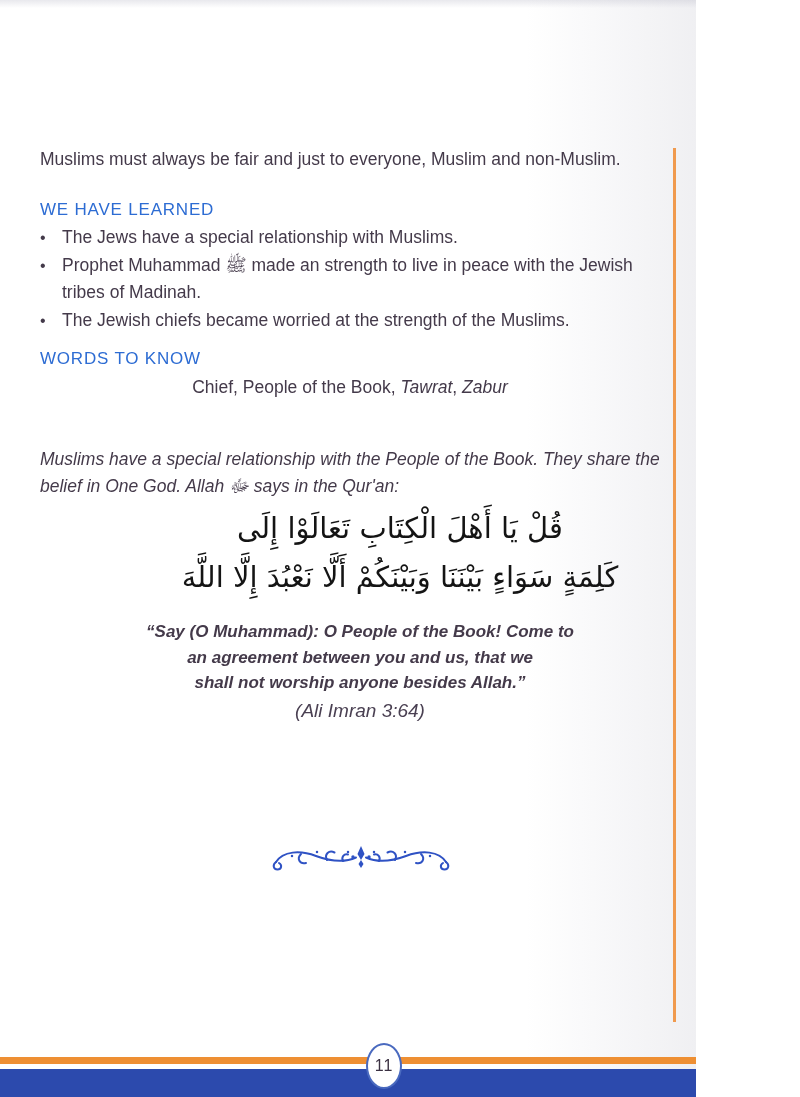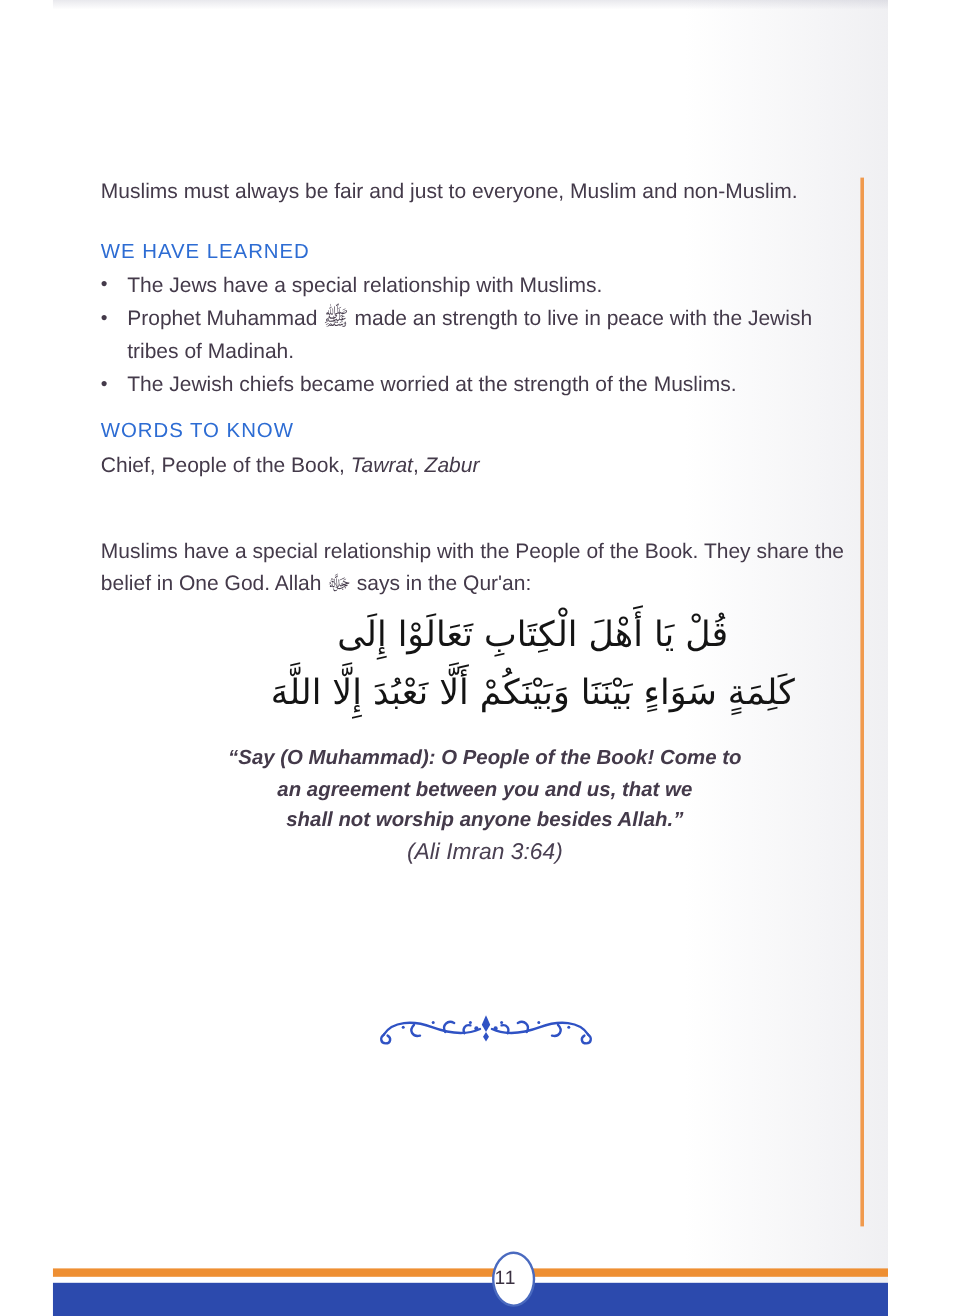--- a/index.html
+++ b/index.html
@@ -3,21 +3,20 @@
 <meta charset="utf-8">
 <style>
   html,body{margin:0;padding:0;background:#ffffff;}
   .page{
     position:relative;
     width:696px;height:1097px;
     background:#ffffff;
     overflow:hidden;
     font-family:"Liberation Sans","DejaVu Sans",sans-serif;
     color:#443a4a;
-    margin-left:44px;
   }
   .edge-top{
     position:absolute;left:0;top:0;width:800px;height:8px;
     background:linear-gradient(to bottom,rgba(205,205,215,.45),rgba(205,205,215,0));
   }
   .edge-right{
     position:absolute;right:0;top:0;width:170px;height:1097px;
     background:linear-gradient(to right,rgba(185,185,198,0),rgba(185,185,198,.22));
     pointer-events:none;
   }
@@ -39,26 +38,26 @@
   .h-quran{top:420px;}
   .bullets{
     position:absolute;left:40px;top:224px;width:622px;margin:0;padding:0;
     list-style:none;font-size:17.5px;line-height:27px;
   }
   .bullets li{display:flex;margin:0 0 1px 0;}
   .dot{width:22px;flex:0 0 22px;font-size:16px;}
   .btxt{flex:1;}
   .words-line{
     position:absolute;left:40px;top:374px;width:620px;margin:0;
-    font-size:17.5px;line-height:27px;white-space:pre-wrap;
+    font-size:17.5px;line-height:27px;white-space:pre-wrap;text-align:center;
   }
   .it{font-style:italic;}
   .quran-para{
     position:absolute;left:40px;top:446px;width:622px;margin:0;
-    font-size:17.5px;line-height:27px;
+    font-size:17.5px;line-height:27px;font-style:italic;
   }
   .arabic{
     position:absolute;left:0;top:504px;width:800px;
     direction:rtl;text-align:center;
     font-family:"DejaVu Sans",sans-serif;
     font-size:29px;line-height:49px;color:#141414;
   }
   .translation{
     position:absolute;left:20px;top:619px;width:680px;
     text-align:center;font-weight:bold;font-style:italic;
@@ -72,21 +71,21 @@
   .ornament svg{display:block;width:100%;height:100%;}
   .footer-orange{
     position:absolute;left:0;top:1057px;width:800px;height:7px;background:#ee8f33;
   }
   .footer-blue{
     position:absolute;left:0;top:1069px;width:800px;height:28px;background:#2c4aad;
   }
   .page-badge{
     position:absolute;left:366px;top:1043px;width:36px;height:46px;
     background:#ffffff;border:2px solid #4a6abf;border-radius:50%;
-    display:flex;align-items:center;
+    display:flex;align-items:center;justify-content:center;
     z-index:5;box-sizing:border-box;
   }
   .page-badge span{
     font-size:16px;letter-spacing:1px;color:#3b3142;
     font-family:"Liberation Sans",sans-serif;
   }
 </style>
 </head>
 <body>
 

